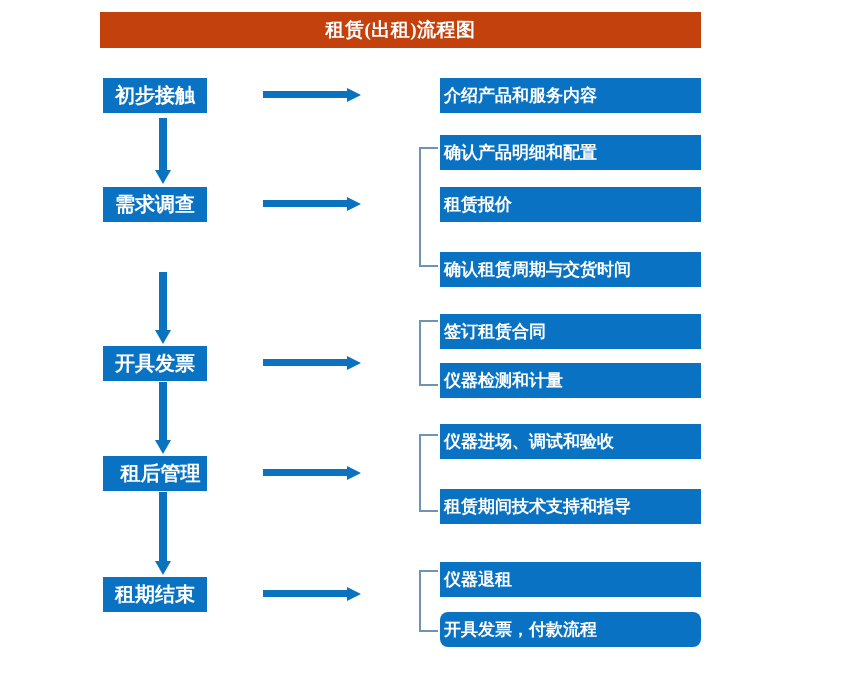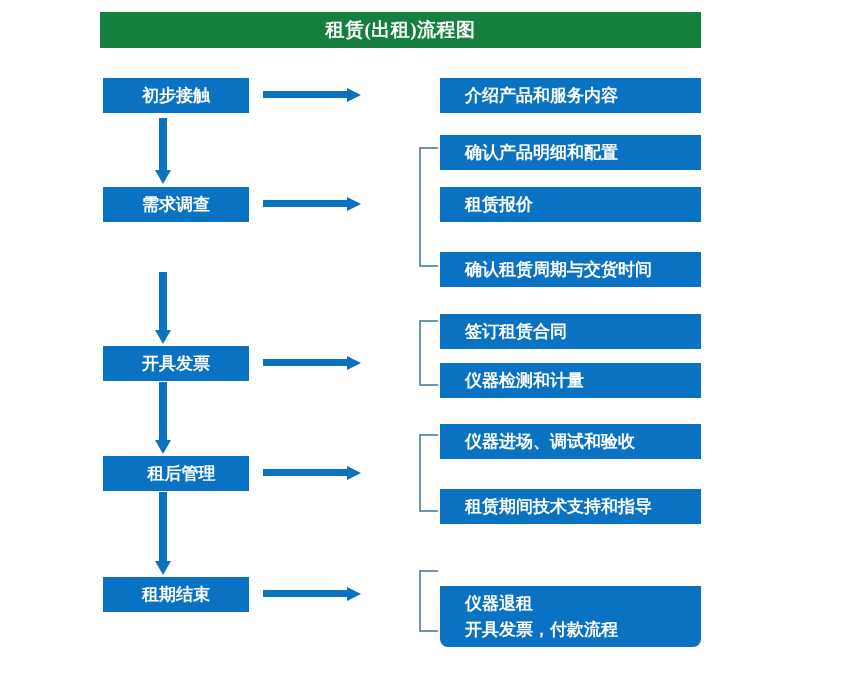--- a/index.html
+++ b/index.html
@@ -22,52 +22,52 @@
     height: 688px;
   }
 
   
   .title-bar {
     position: absolute;
     left: 100px;
     top: 12px;
     width: 601px;
     height: 36px;
-    background: #15803d;
+    background: #c2410c;
     color: #ffffff;
     display: flex;
     align-items: center;
     justify-content: center;
     font-size: 19px;
     font-weight: bold;
     letter-spacing: 0.5px;
   }
 
   
   .box {
     position: absolute;
     background: #0a72c2;
     color: #ffffff;
     display: flex;
     align-items: center;
     font-weight: bold;
     box-sizing: border-box;
   }
   .box-left {
-    width: 146px;
+    width: 104px;
     height: 35px;
     justify-content: center;
-    font-size: 17px;
+    font-size: 20px;
     left: 103px;
   }
   .box-right {
     width: 261px;
     height: 35px;
     justify-content: flex-start;
-    padding-left: 25px;
+    padding-left: 4px;
     font-size: 17px;
     left: 440px;
   }
 
   
   .arrow-h {
     position: absolute;
     height: 22px;
   }
   .arrow-v {
@@ -195,17 +195,17 @@
   <div class="box box-right" style="top:244px;margin-top:8px;">确认租赁周期与交货时间</div>
 
   <div class="box box-right" style="top:363px;">仪器检测和计量</div>
 
   <div class="box box-right" style="top:314px;">签订租赁合同</div>
 
   <div class="box box-right" style="top:424px;">仪器进场、调试和验收</div>
 
   <div class="box box-right" style="top:489px;">租赁期间技术支持和指导</div>
 
-  <div class="box box-right" style="top:562px;margin-top:24px;">仪器退租</div>
+  <div class="box box-right" style="top:562px;">仪器退租</div>
 
   <div class="box box-right" style="top:612px;border-radius:8px;">开具发票，付款流程</div>
 
 </div>
 
 </body></html>

